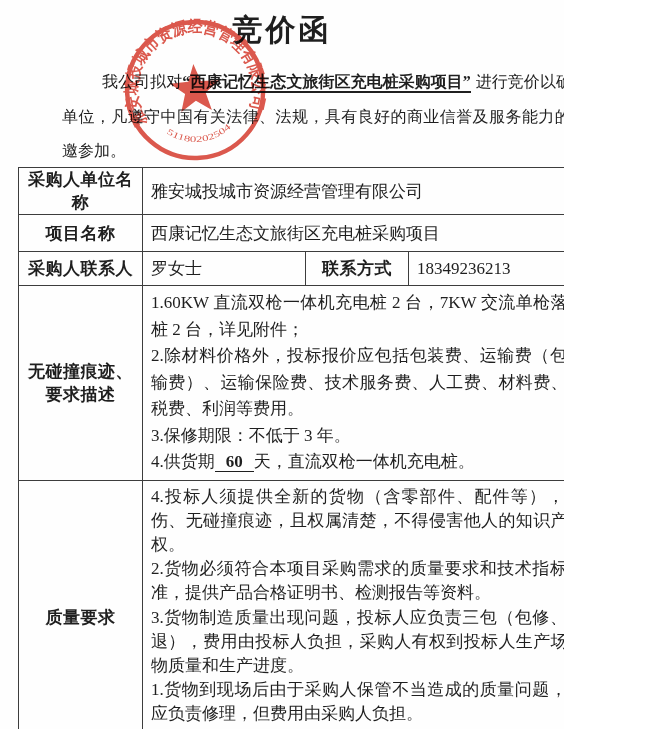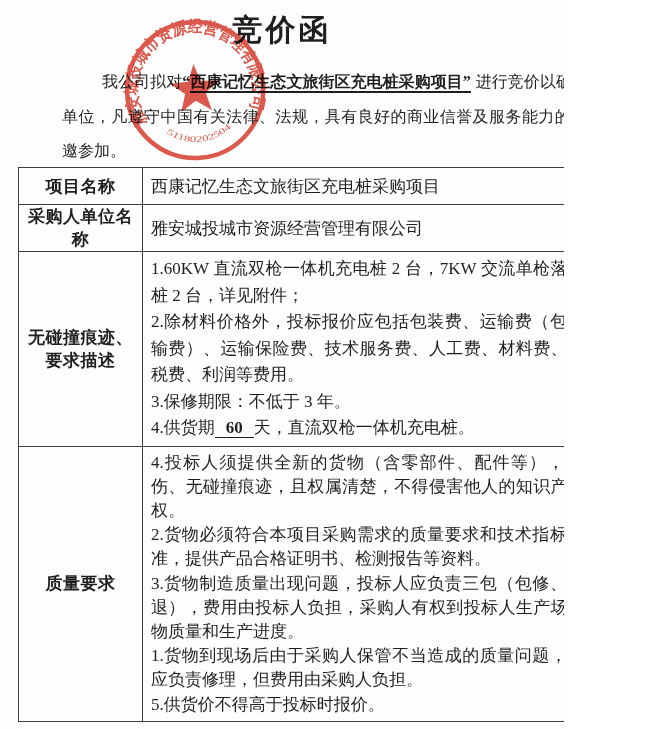--- a/index.html
+++ b/index.html
@@ -65,27 +65,33 @@
   </svg>
 
   <table class="info">
     <colgroup>
       <col style="width:124px">
         <col style="width:163px">
         <col style="width:103px">
         <col style="width:235px">
     </colgroup>
     <tbody>
-        <tr style="height:37px">
+        <tr style="height:35px">
+      <td class="label">采购人单位名称</td>
+      <td class="value" colspan="3">雅安城投城市资源经营管理有限公司</td>
+    </tr>
+    <tr style="height:37px">
       <td class="label">项目名称</td>
       <td class="value" colspan="3">西康记忆生态文旅街区充电桩采购项目</td>
     </tr>
-    <tr style="height:35px">
-      <td class="label">采购人单位名称</td>
-      <td class="value" colspan="3">雅安城投城市资源经营管理有限公司</td>
+    <tr style="height:34px">
+      <td class="label">采购人联系人</td>
+      <td class="value">罗女士</td>
+      <td class="label">联系方式</td>
+      <td class="value">18349236213</td>
     </tr>
     <tr style="height:193px">
       <td class="label">无碰撞痕迹、要求描述</td>
       <td class="content scope-cell" colspan="3">
         <div class="ln">1.60KW 直流双枪一体机充电桩 2 台，7KW 交流单枪落地式充电桩 2 台，详见附件；</div>
         <div class="ln">2.除材料价格外，投标报价应包括包装费、运输费（包括二次运输费）、运输保险费、技术服务费、人工费、材料费、机械费、税费、利润等费用。</div>
         <div class="ln">3.保修期限：不低于 3 年。</div>
         <div class="ln"><span>4.供货期</span><span class="u60">60</span><span>天，直流双枪一体机充电桩。</span></div>
       </td>
     </tr>

